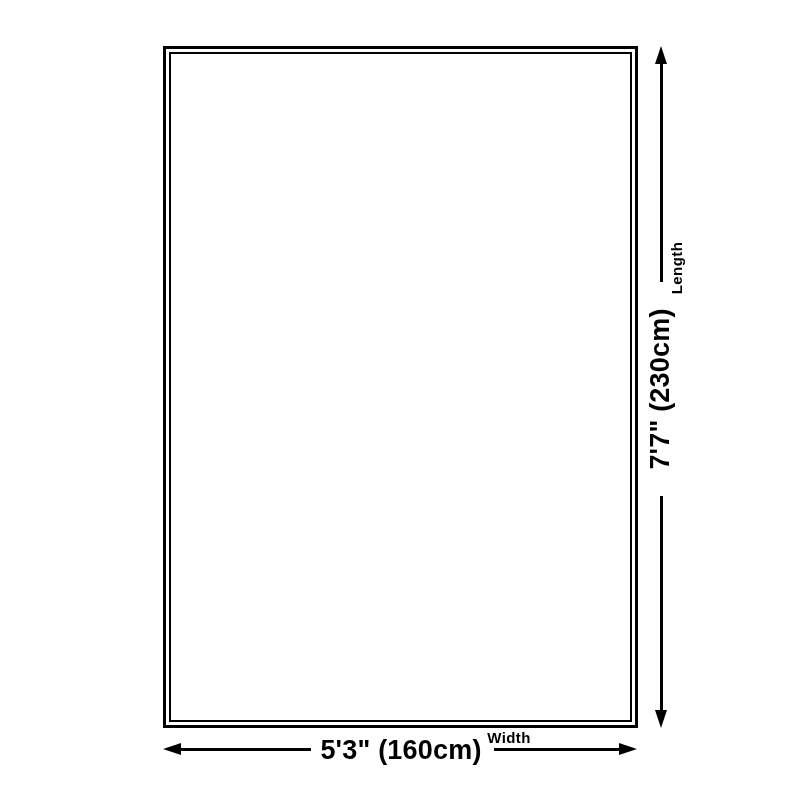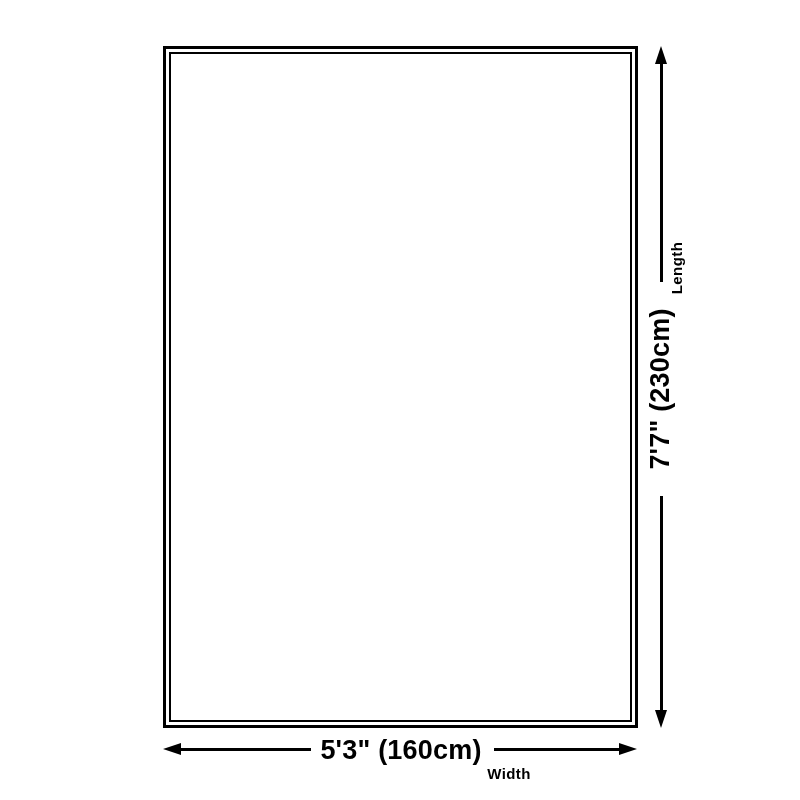--- a/index.html
+++ b/index.html
@@ -72,21 +72,21 @@
     position: absolute;
     color: var(--line-color);
     font-weight: 700;
     white-space: nowrap;
     line-height: 1;
   }
   .value-text { font-size: 27px; letter-spacing: 0.2px; }
   .label-text { font-size: 15px; letter-spacing: 0.4px; }
 
   .width-value  { left: 401px; top: 750px; transform: translate(-50%, -50%); }
-  .width-label  { left: 509px; top: 773px; transform: translate(-50%, -50%); text-align: right; }
+  .width-label  { left: 509px; top: 737px; transform: translate(-50%, -50%); text-align: right; }
   .length-value { left: 660px; top: 389px; transform: translate(-50%, -50%) rotate(-90deg); }
   .length-label { left: 676px; top: 268px; transform: translate(-50%, -50%) rotate(-90deg); }
 </style>
 </head>
 <body>
 
 <div class="canvas">
 
   <div class="rug-rect">
     <div class="rug-inner"></div>

